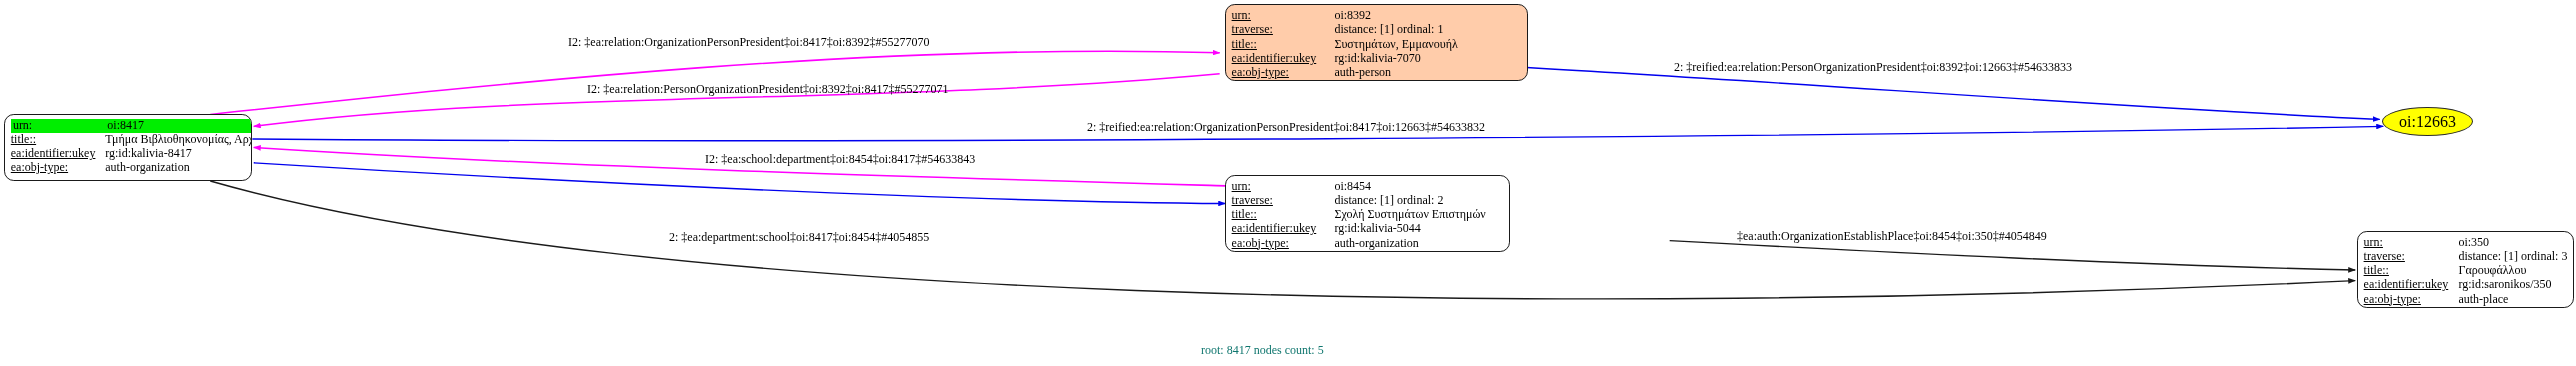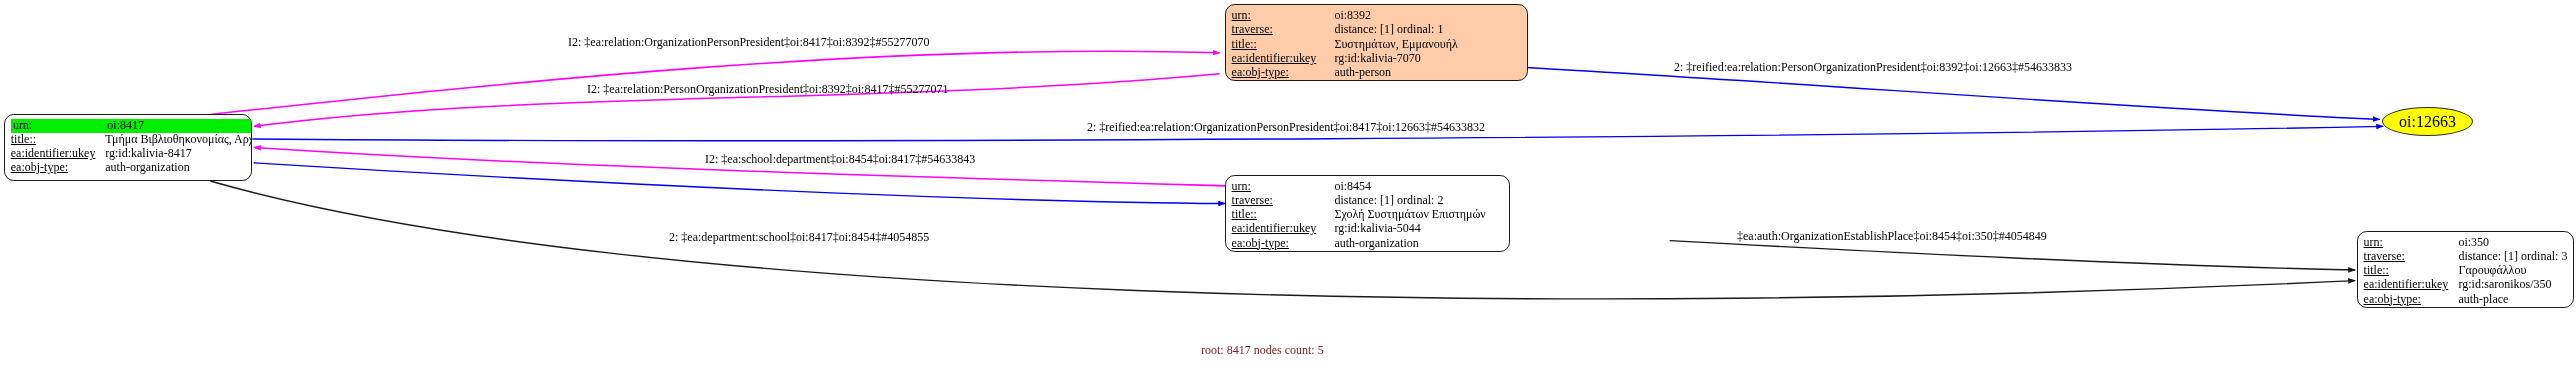--- a/index.html
+++ b/index.html
@@ -74,21 +74,21 @@
   .elabel {
     position: absolute;
     font-size: 12px;
     color: #000000;
     white-space: nowrap;
     line-height: 1;
   }
   .caption {
     position: absolute;
     font-size: 12px;
-    color: #7f1d1d;
+    color: #0f766e;
     white-space: nowrap;
   }
 </style>
 </head>
 <body>
 
 <div id="canvas">
 
   <svg class="edges" viewBox="0 0 3675 523">
     <defs>

